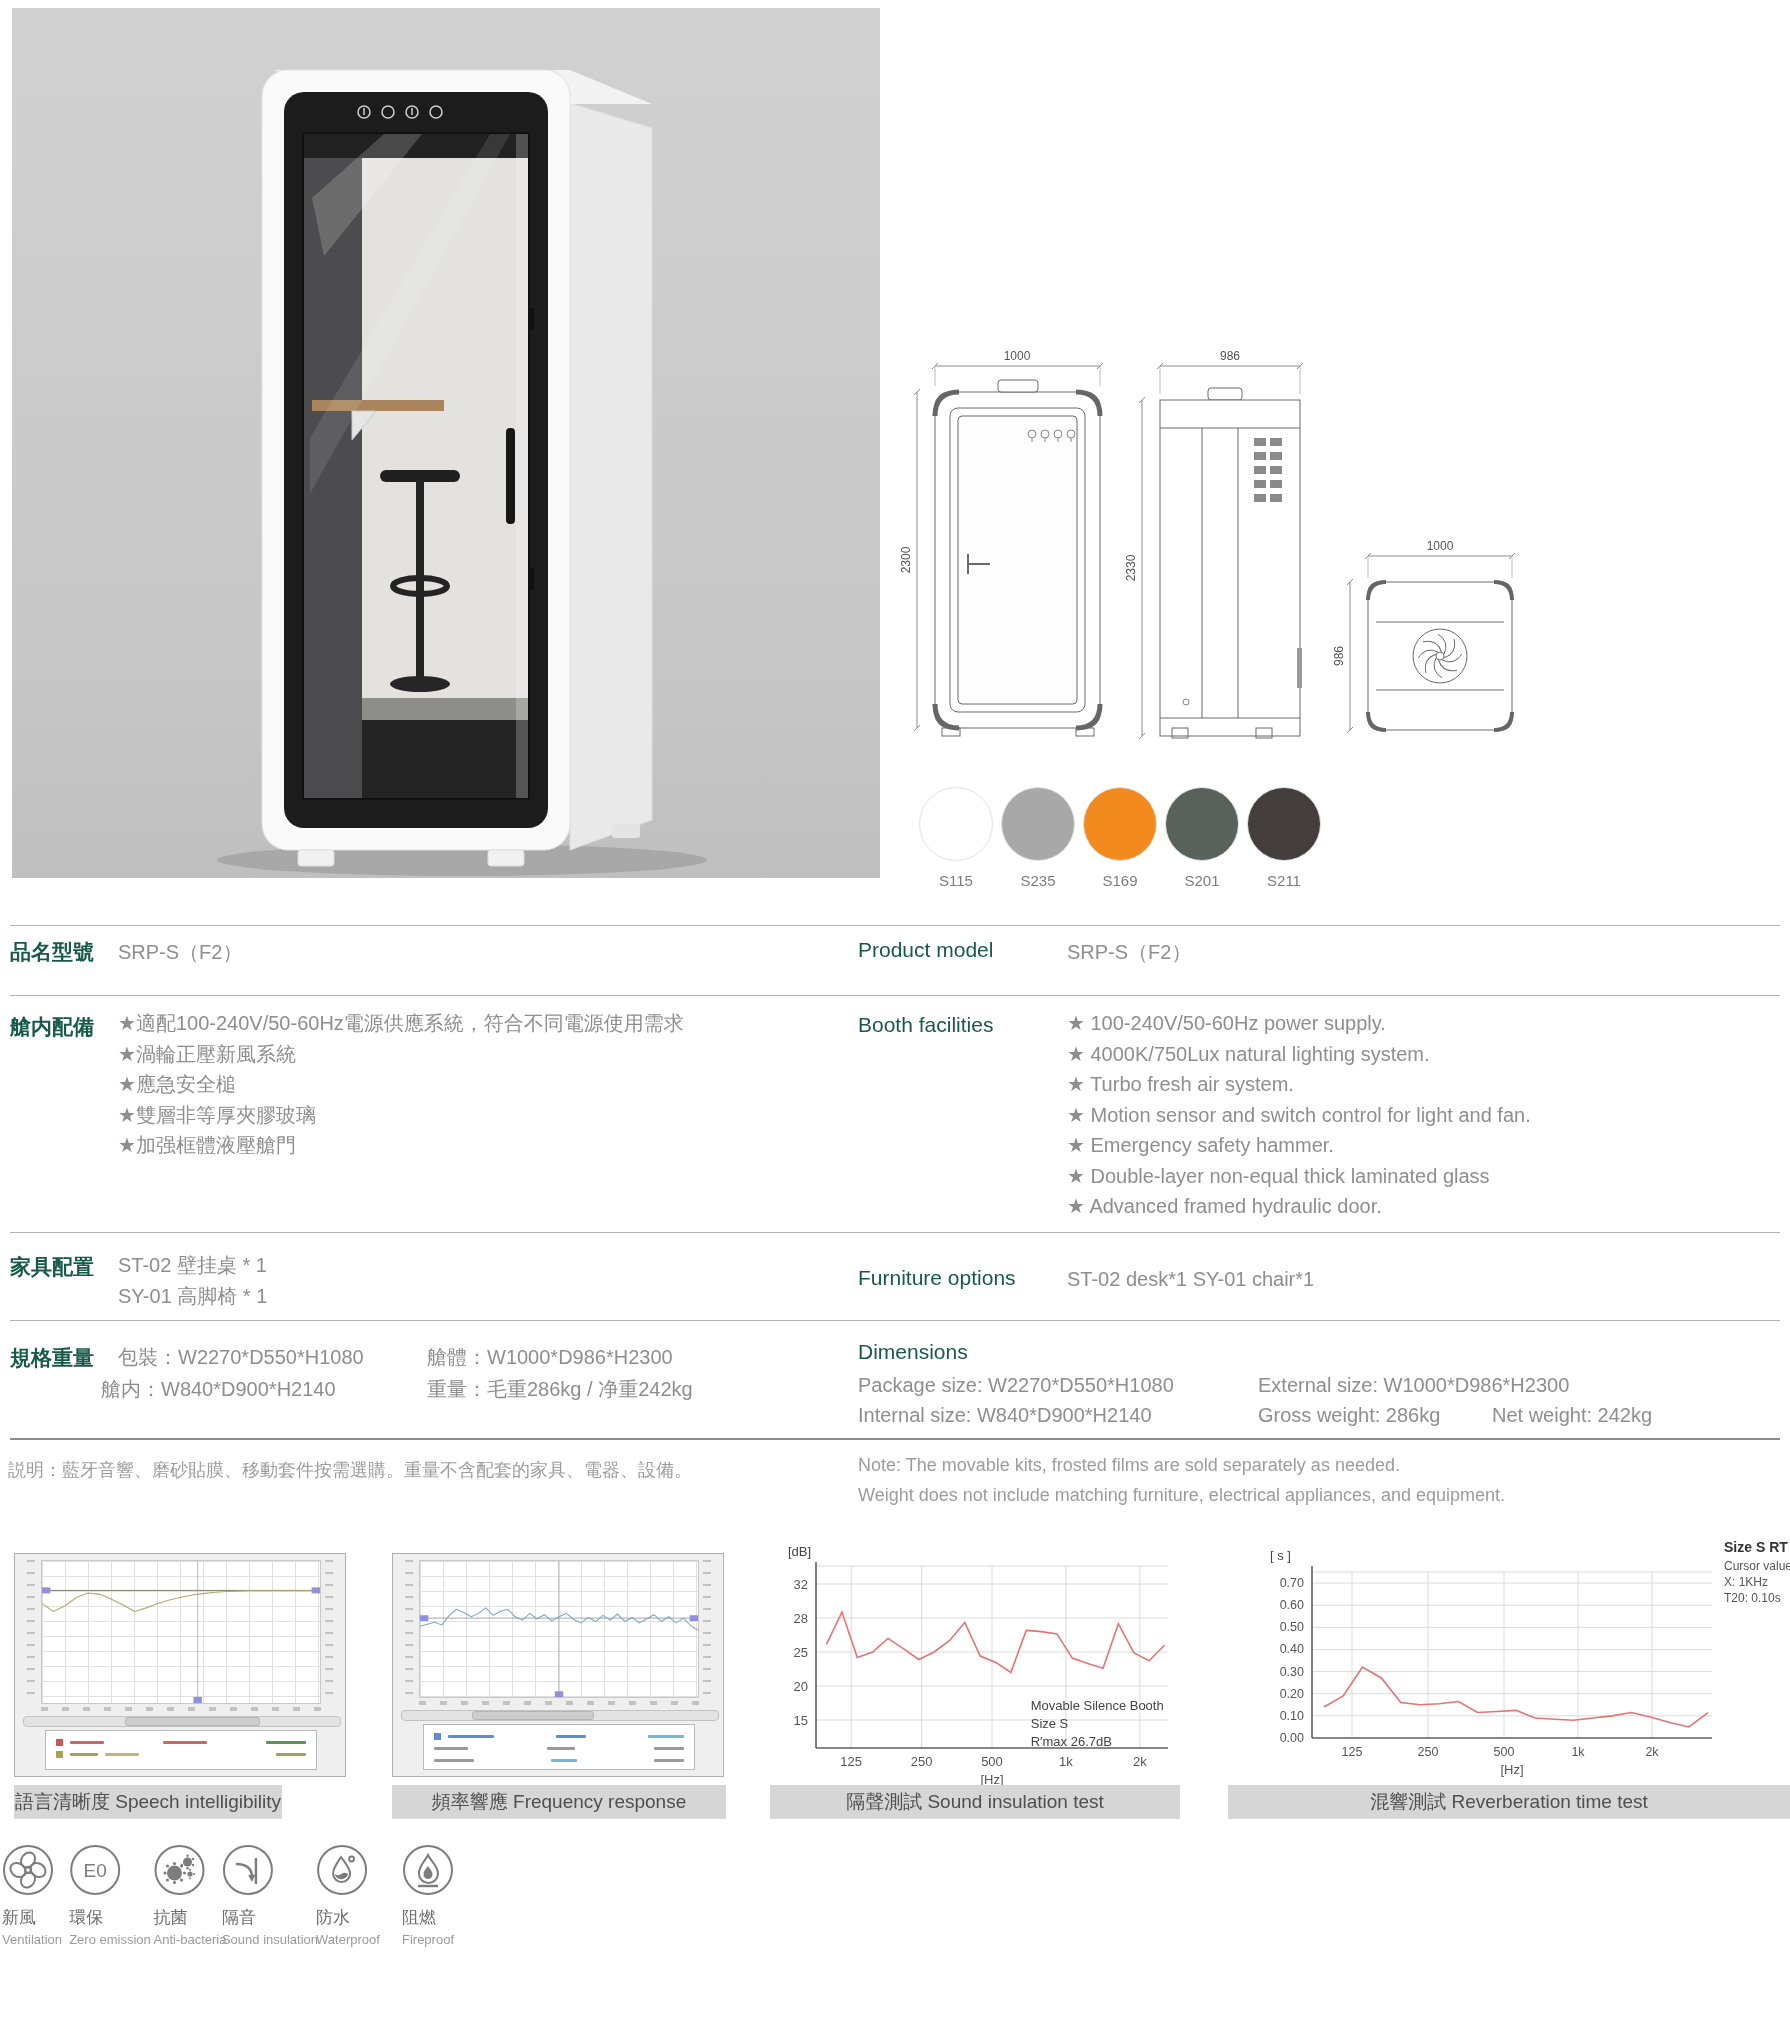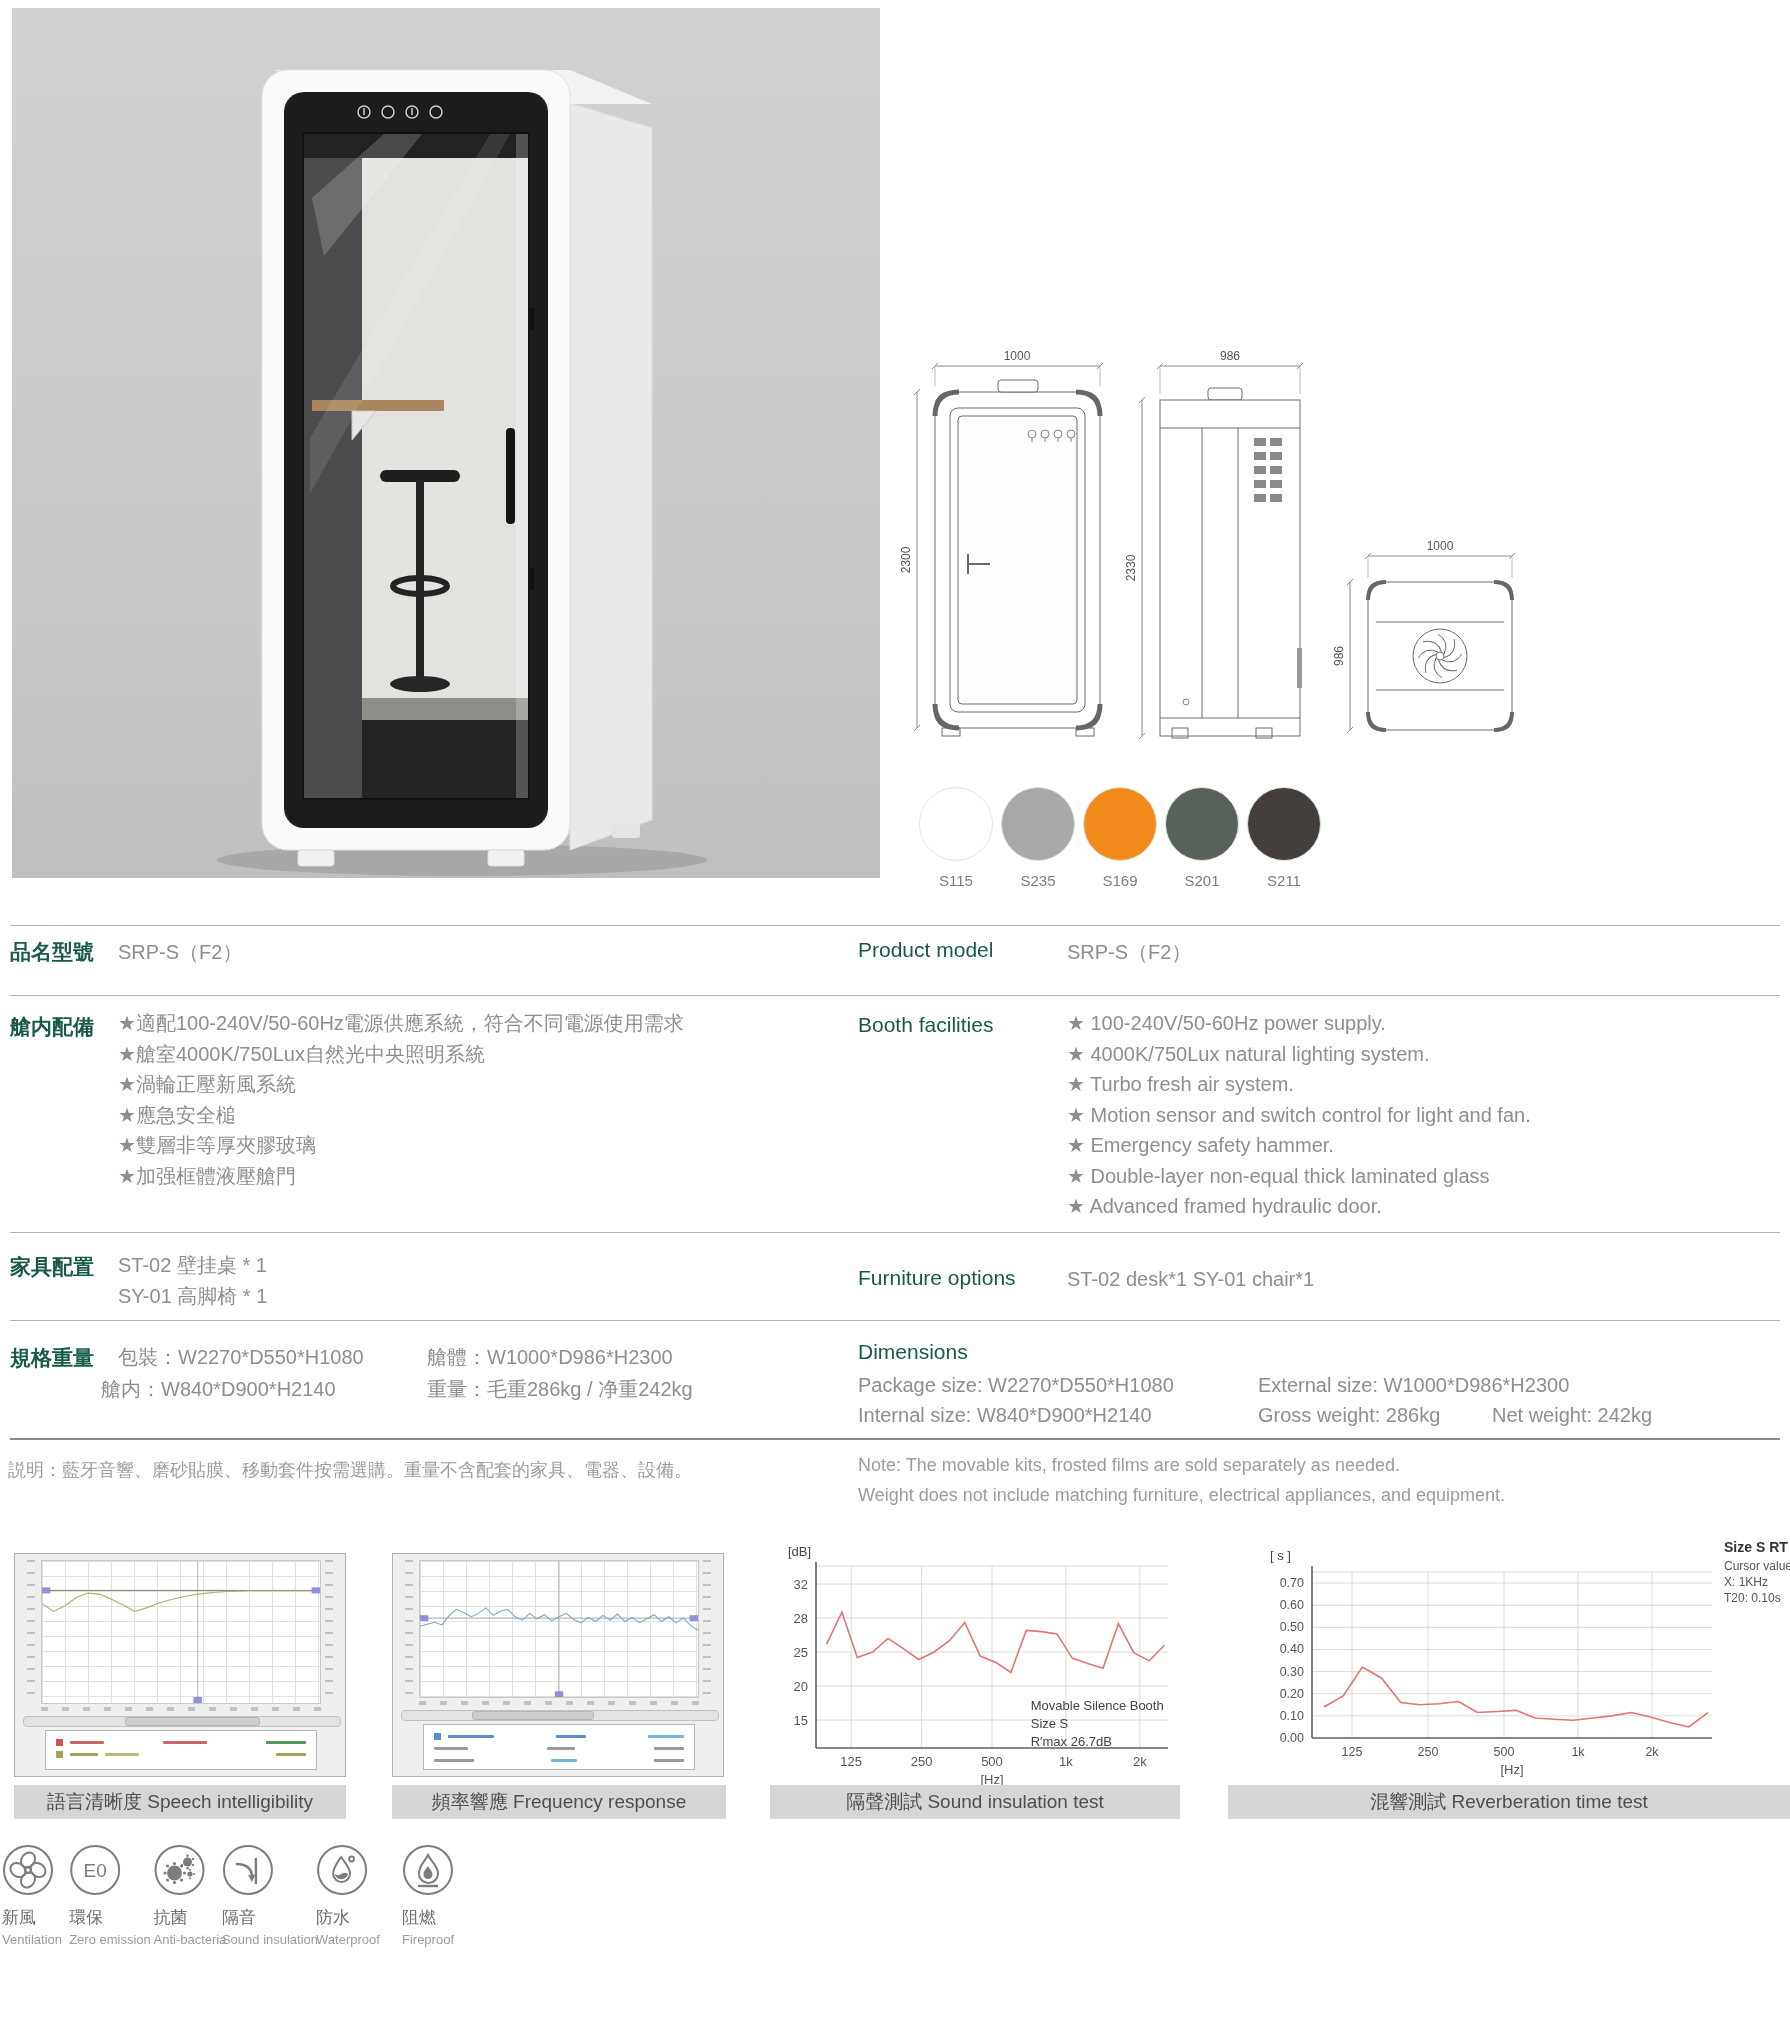--- a/index.html
+++ b/index.html
@@ -239,21 +239,20 @@
 <div class="abs zh-label" style="left:10px;top:938px">品名型號</div>
 <div class="abs body-text" style="left:118px;top:939px">SRP-S（F2）</div>
 <div class="abs en-label" style="left:858px;top:938px">Product model</div>
 <div class="abs body-text" style="left:1067px;top:939px">SRP-S（F2）</div>
 
 <div class="rule" style="top:995px"></div>
 
 <div class="abs zh-label" style="left:10px;top:1013px">艙内配備</div>
 <div class="abs list" style="left:118px;top:1008px">
   <div>★適配100-240V/50-60Hz電源供應系統，符合不同電源使用需求</div>
-  <div>★艙室4000K/750Lux自然光中央照明系統</div>
   <div>★渦輪正壓新風系統</div>
   <div>★應急安全槌</div>
   <div>★雙層非等厚夾膠玻璃</div>
   <div>★加强框體液壓艙門</div>
 </div>
 <div class="abs en-label" style="left:858px;top:1013px">Booth facilities</div>
 <div class="abs list" style="left:1067px;top:1008px">
   <div>★ 100-240V/50-60Hz power supply.</div>
   <div>★ 4000K/750Lux natural lighting system.</div>
   <div>★ Turbo fresh air system.</div>
@@ -322,21 +321,21 @@
     </div>
     <div class="mrow">
       <span class="mchip" style="background:#a7a258"></span>
       <span class="md" style="width:28px;background:#a7a258"></span>
       <span class="md" style="width:34px;background:#bdb87a"></span>
       <span class="sp"></span>
       <span class="md" style="width:30px;background:#a7a258"></span>
     </div>
   </div>
 </div>
-<div class="cap-bar" style="left:14px;top:1785px;width:332px">語言清晰度 Speech intelligibility</div>
+<div class="cap-bar" style="left:14px;top:1785px;width:268px">語言清晰度 Speech intelligibility</div>
 
 <div class="mini-frame" style="left:392px;top:1553px">
   <div class="tickstrip-v" style="left:12px;top:6px;height:138px"></div>
   <div class="tickstrip-v" style="right:12px;top:6px;height:138px"></div>
   <div class="mini-plot" style="left:26px;top:6px;width:280px;height:138px">
     <svg id="mini2" viewBox="0 0 1000 520" preserveAspectRatio="none">
         <line x1="0" y1="218.40000000000003" x2="1000" y2="218.40000000000003" stroke="#8f8f8f" stroke-width="3"></line>
         <line x1="500" y1="0" x2="500" y2="520" stroke="#9a9a9a" stroke-width="2.5"></line>
         <polyline points="0,249.6 26.31578947368421,241.79999999999998 52.63157894736842,233.99999999999997 78.94736842105263,244.39999999999998 105.26315789473684,208 131.57894736842104,184.6 157.89473684210526,197.6 184.21052631578945,213.20000000000002 210.52631578947367,200.20000000000002 236.8421052631579,179.39999999999998 263.1578947368421,208 289.4736842105263,192.4 315.7894736842105,184.6 342.10526315789474,213.20000000000002 368.4210526315789,226.20000000000002 394.7368421052632,200.20000000000002 421.05263157894734,221.00000000000003 447.36842105263156,205.4 473.6842105263158,228.79999999999998 500,213.20000000000002 526.3157894736842,200.20000000000002 552.6315789473684,223.60000000000002 578.9473684210526,236.59999999999997 605.2631578947369,215.8 631.578947368421,231.39999999999998 657.8947368421053,208 684.2105263157895,226.20000000000002 710.5263157894736,202.8 736.8421052631578,231.39999999999998 763.1578947368422,215.8 789.4736842105264,236.59999999999997 815.7894736842105,221.00000000000003 842.1052631578947,205.4 868.421052631579,231.39999999999998 894.7368421052631,213.20000000000002 921.0526315789474,236.59999999999997 947.3684210526316,218.40000000000003 973.6842105263158,247 1000,265.2" fill="none" stroke="#7fa6c4" stroke-width="4"></polyline>
         <rect x="0" y="207.40000000000003" width="30" height="22" fill="#8f8fdc"></rect>

